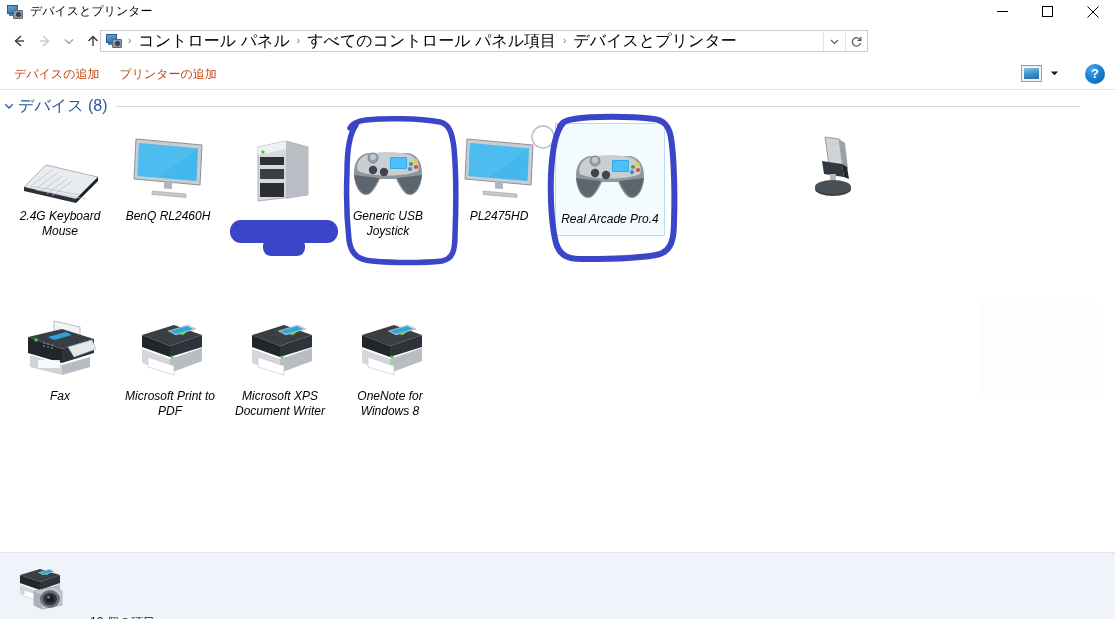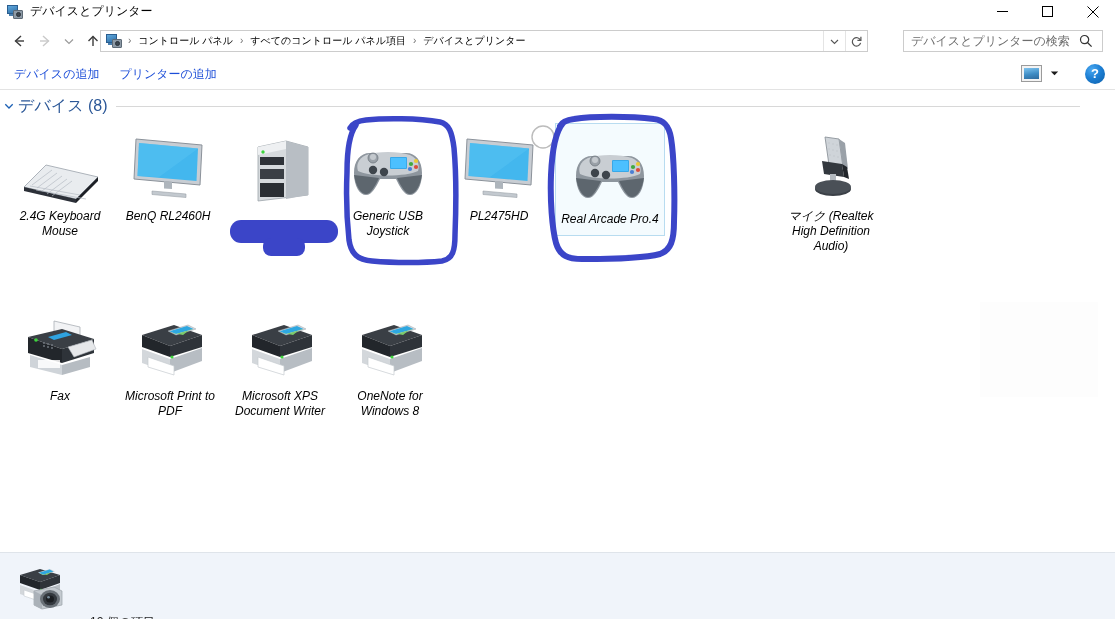--- a/index.html
+++ b/index.html
@@ -86,21 +86,21 @@
     width: 768px; height: 22px;
     border: 1px solid #cccccc;
     background: #ffffff;
     display: flex; align-items: center;
   }
   .crumb-icon {
     width: 16px; height: 16px; margin-left: 5px; margin-right: 2px;
     position: relative; flex: none;
   }
   .crumb {
-    font-size: 10px; color: #000000;
+    font-size: 16px; color: #000000;
     padding: 0 3px; line-height: 20px; white-space: nowrap;
   }
   .crumb-sep {
     color: #6f6f6f; font-size: 10px; padding: 0 4px; line-height: 20px;
     user-select: none;
   }
   .addr-right {
     margin-left: auto; display: flex; align-items: center; height: 100%;
   }
   .addr-chev, .addr-refresh {
@@ -125,21 +125,21 @@
 
   
   .cmdbar {
     position: absolute; left: 0; top: 58px;
     width: 1115px; height: 32px;
     background: #ffffff;
     border-bottom: 1px solid #e3e3e3;
     display: flex; align-items: center;
   }
   .cmd-item {
-    font-size: 12px; color: #1d4ed8;
+    font-size: 12px; color: #c2410c;
     padding: 0 10px; line-height: 30px; white-space: nowrap;
   }
   .cmd-right { margin-left: auto; display: flex; align-items: center; padding-right: 10px; }
   .view-icon {
     width: 21px; height: 17px;
     border: 1px solid #9b9b9b;
     background: #f3f3f3;
     position: relative; margin-right: 3px;
   }
   .view-icon-inner {
@@ -319,29 +319,20 @@
       </div>
       <div class="addr-refresh">
         <svg width="13" height="13" viewBox="0 0 13 13">
           <path d="M10.4 5.2 A4.2 4.2 0 1 0 10.6 7.9" fill="none" stroke="#555" stroke-width="1.2"></path>
           <path d="M10.9 1.8 L10.9 5.4 L7.4 5.4" fill="none" stroke="#555" stroke-width="1.2"></path>
         </svg>
       </div>
     </div>
   </div>
 
-  <div class="searchbox">
-    <input type="text" placeholder="デバイスとプリンターの検索" style="">
-    <div class="search-icon">
-      <svg width="14" height="14" viewBox="0 0 14 14">
-        <circle cx="5.6" cy="5.6" r="4.1" fill="none" stroke="#333" stroke-width="1.2"></circle>
-        <line x1="8.7" y1="8.7" x2="12.6" y2="12.6" stroke="#333" stroke-width="1.3"></line>
-      </svg>
-    </div>
-  </div>
 
   <div class="cmdbar">
     <div style="width:4px"></div>
     <div class="cmd-item">デバイスの追加</div>
     <div class="cmd-item">プリンターの追加</div>
     <div class="cmd-right">
       <div class="view-icon">
         <div class="view-icon-inner"></div>
       </div>
       <div class="view-caret">
@@ -500,21 +491,20 @@
                 <circle cx="48" cy="12" r="0.7"></circle>
               <circle cx="40" cy="16" r="0.7"></circle>
                 <circle cx="44" cy="17" r="0.7"></circle>
                 <circle cx="48" cy="18" r="0.7"></circle>
               <circle cx="41" cy="22" r="0.7"></circle>
                 <circle cx="45" cy="23" r="0.7"></circle>
                 <circle cx="49" cy="24" r="0.7"></circle>
             </g>
           </svg>
         </div>
-        <div class="tile-label">マイク (Realtek High Definition Audio)</div>
       </div>
     </div>
 
 
     <div class="tile" style="left:5px; top:218px">
       <div class="tile-inner">
         <div class="tile-icon">
           <svg width="84" height="72" viewBox="0 0 84 72">
             <path d="M36 8 L62 14 L62 30 L36 24 Z" fill="#f2f3f5" stroke="#a9afb5" stroke-width="0.8"></path>
             <path d="M10 24 L44 16 L76 26 L44 36 Z" fill="#3a3f45"></path>

